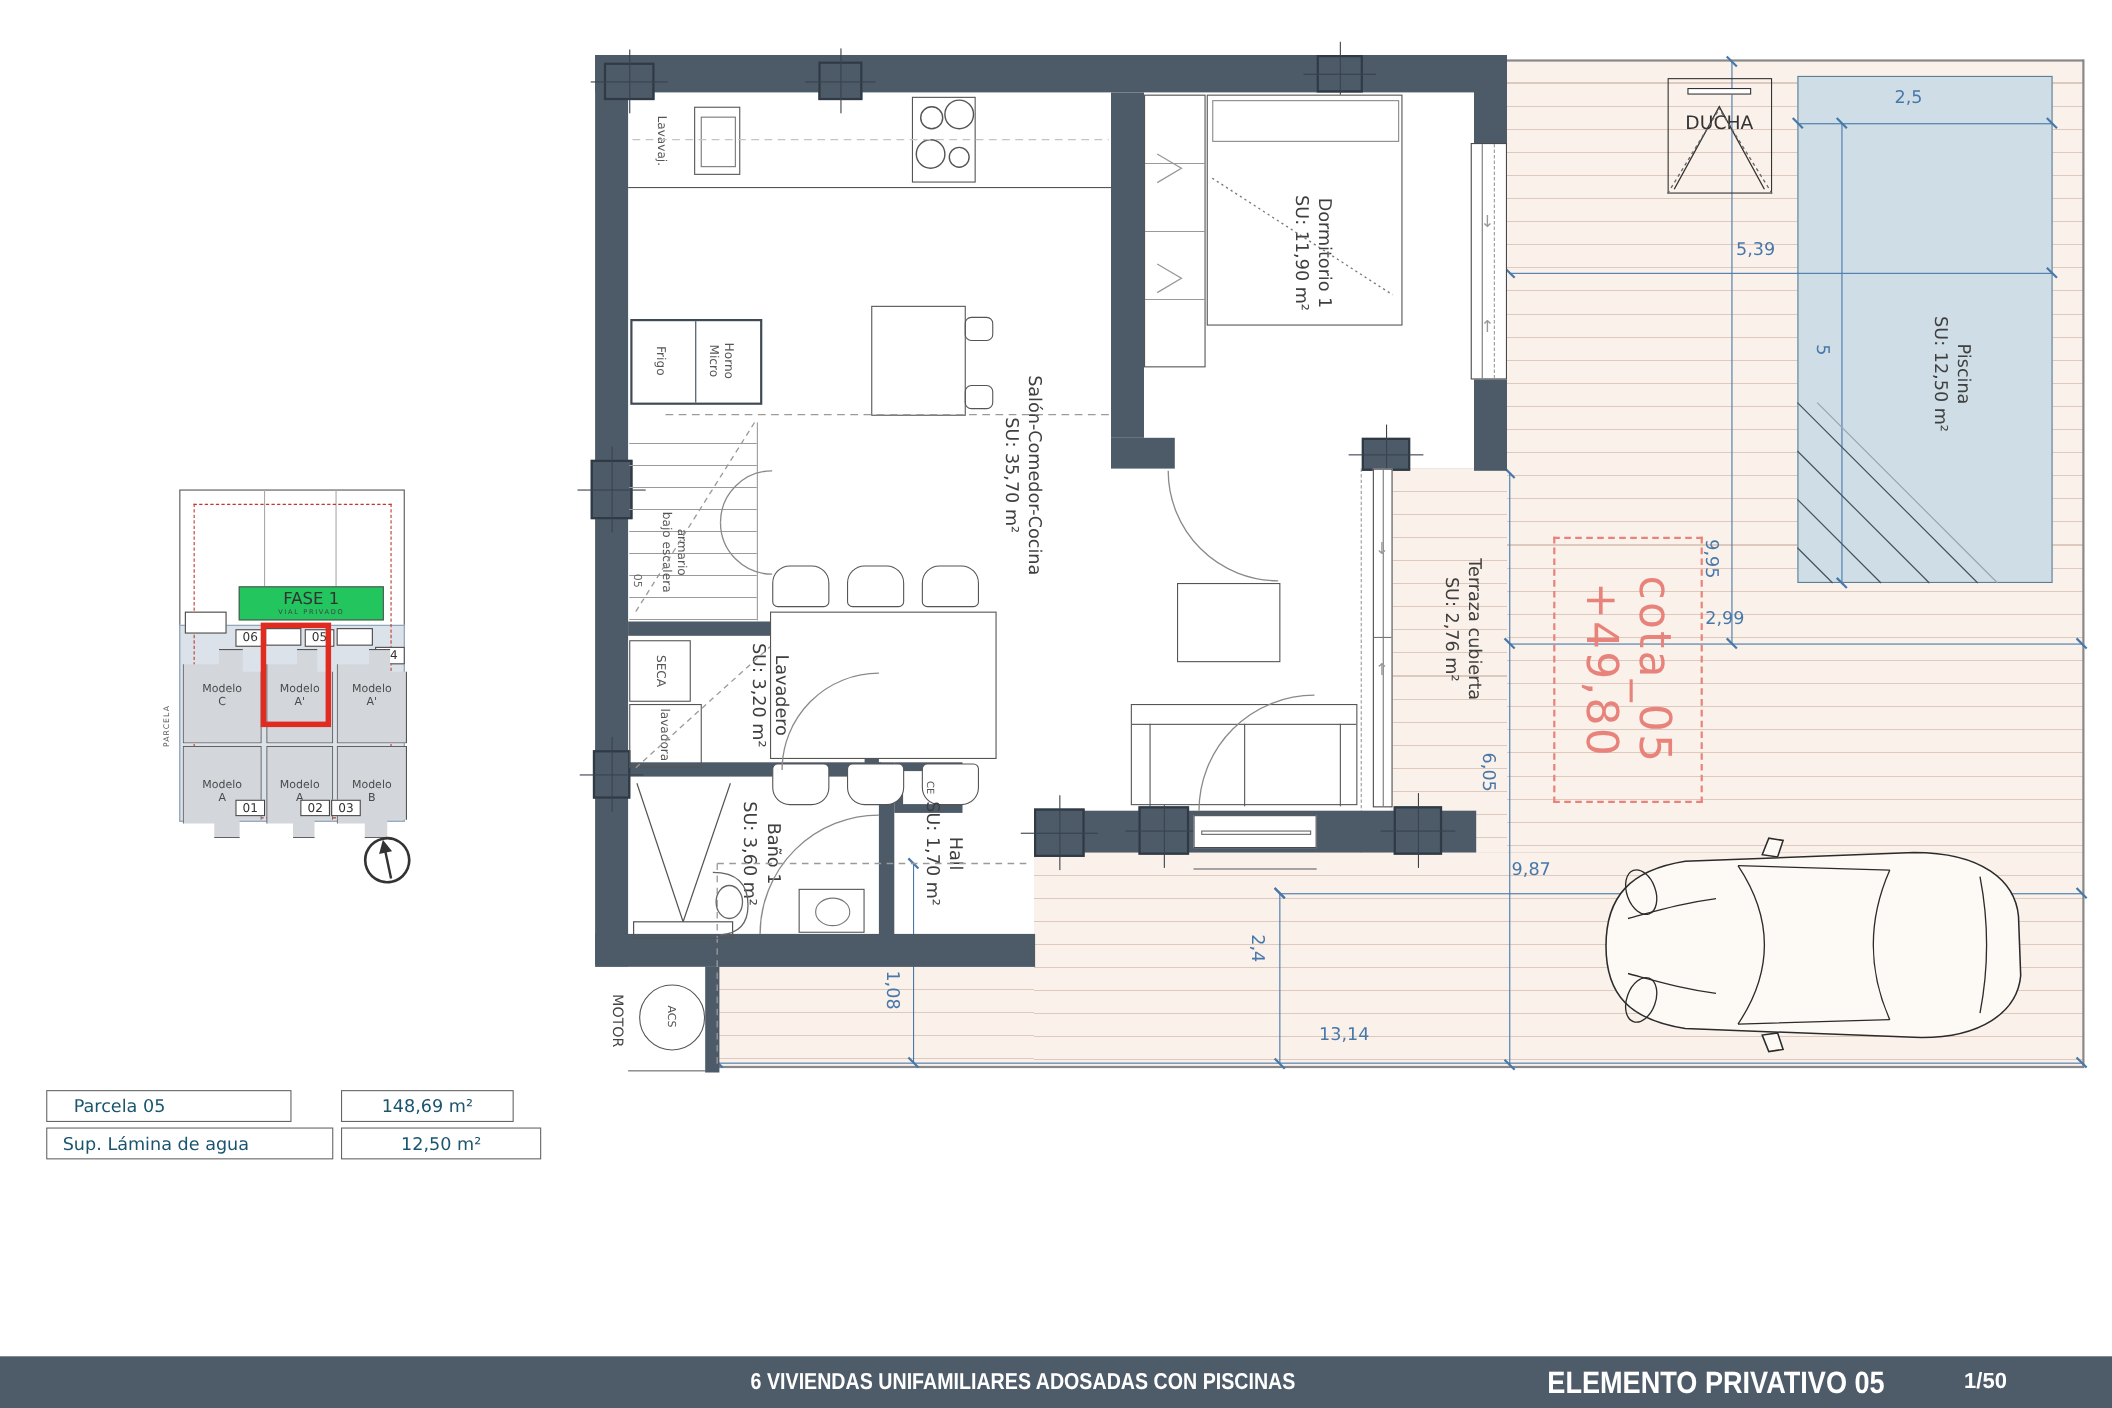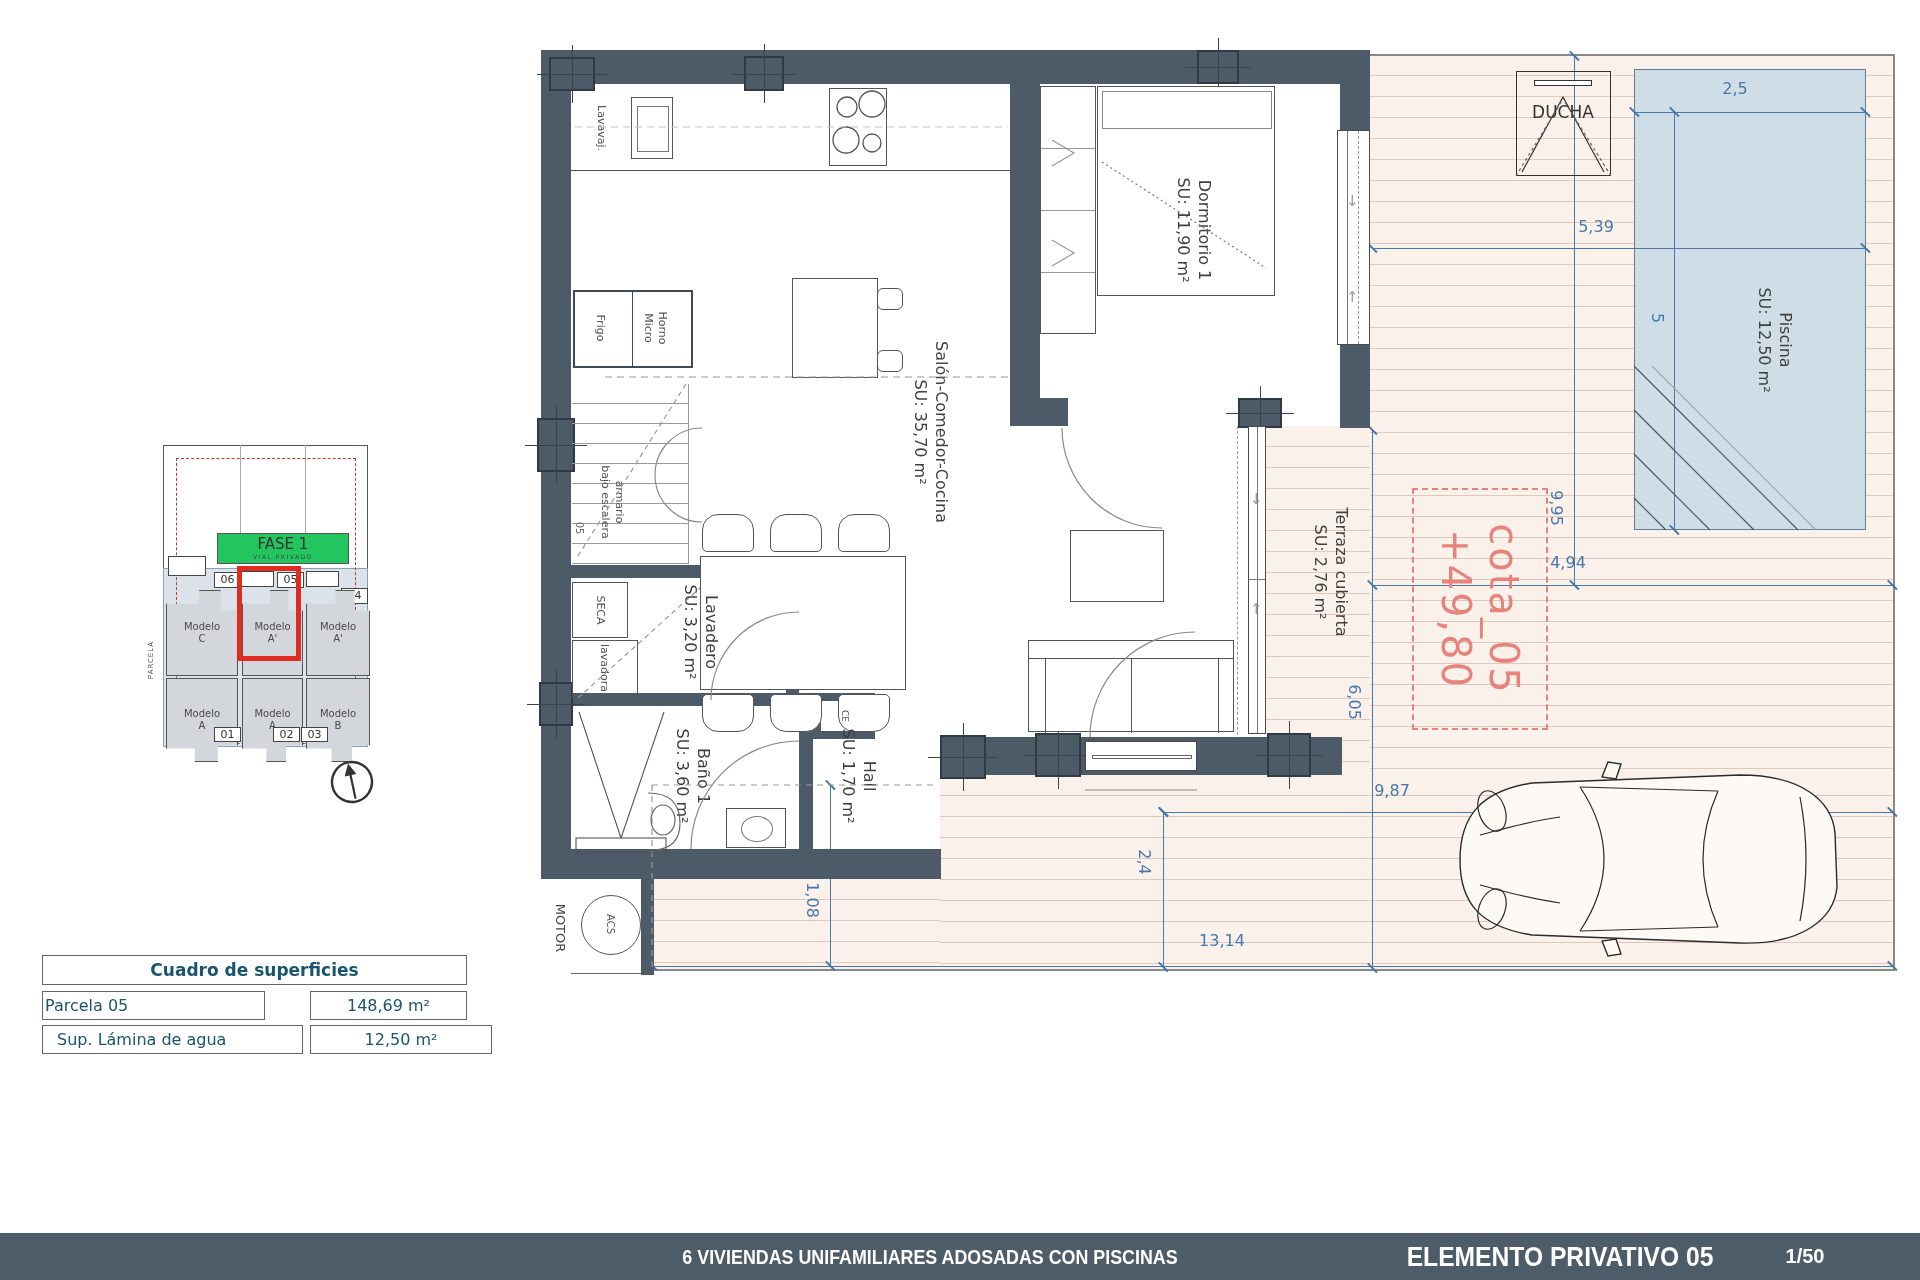--- a/index.html
+++ b/index.html
@@ -67,21 +67,21 @@
   <div class="dim-v" style="left:1372px;top:430px;height:538px;"></div>
   <div class="dim-h" style="left:1163px;top:812px;width:730px;"></div>
   <div class="dim-v" style="left:1163px;top:812px;height:155px;"></div>
   <div class="dim-h" style="left:652px;top:966px;width:1241px;"></div>
   <div class="dim-v" style="left:830px;top:785px;height:181px;"></div>
 
   <div class="dimlbl ctr" style="left:1735px;top:88px;">2,5</div>
   <div class="dimlbl ctr" style="left:1596px;top:226px;">5,39</div>
   <div class="dimlbl rot" style="left:1657px;top:318px;">5</div>
   <div class="dimlbl rot" style="left:1556px;top:508px;">9,95</div>
-  <div class="dimlbl ctr" style="left:1568px;top:562px;">4,94</div>
+  <div class="dimlbl ctr" style="left:1568px;top:562px;">2,99</div>
   <div class="dimlbl rot" style="left:1354px;top:702px;">6,05</div>
   <div class="dimlbl ctr" style="left:1392px;top:790px;">9,87</div>
   <div class="dimlbl rot" style="left:1144px;top:862px;">2,4</div>
   <div class="dimlbl ctr" style="left:1222px;top:940px;">13,14</div>
   <div class="dimlbl rot" style="left:812px;top:900px;">1,08</div>
 
   <div class="wall" style="left:541px;top:50px;width:829px;height:34px;"></div>
   <div class="wall" style="left:541px;top:50px;width:30px;height:827px;"></div>
   <div class="wall" style="left:1010px;top:84px;width:30px;height:314px;"></div>
   <div class="wall" style="left:1010px;top:398px;width:58px;height:28px;"></div>
@@ -282,22 +282,21 @@
   </div>
 
   <div class="a" style="left:237px;top:566px;width:64px;height:95px;border:5px solid #e02b20;box-sizing:border-box;"></div>
 
   <div class="tag" style="left:214px;top:727px;width:27px;height:15px;line-height:13px;">01</div>
   <div class="tag" style="left:273px;top:727px;width:27px;height:15px;line-height:13px;">02</div>
   <div class="tag" style="left:301px;top:727px;width:27px;height:15px;line-height:13px;">03</div>
 
   <div class="lbl" style="left:152px;top:660px;font-size:7px;letter-spacing:1px;color:#555;transform:translate(-50%,-50%) rotate(-90deg);">PARCELA</div>
 
-  <div class="tbl-box" style="left:42px;top:955px;width:425px;height:30px;justify-content:center;font-weight:bold;font-size:17px;">Cuadro de superficies</div>
-  <div class="tbl-box" style="left:42px;top:991px;width:223px;height:29px;padding-left:2px;">Parcela 05</div>
+  <div class="tbl-box" style="left:42px;top:991px;width:223px;height:29px;padding-left:24px;">Parcela 05</div>
   <div class="tbl-box" style="left:310px;top:991px;width:157px;height:29px;justify-content:center;">148,69 m²</div>
   <div class="tbl-box" style="left:42px;top:1025px;width:261px;height:29px;padding-left:14px;">Sup. Lámina de agua</div>
   <div class="tbl-box" style="left:310px;top:1025px;width:182px;height:29px;justify-content:center;">12,50 m²</div>
 
   <div class="a" style="left:0;top:1233px;width:1920px;height:47px;background:#4e5b68;"></div>
   <div class="bar-txt" style="left:530px;width:800px;font-size:21px;font-weight:bold;transform:scaleX(0.85);">6 VIVIENDAS UNIFAMILIARES ADOSADAS CON PISCINAS</div>
   <div class="bar-txt" style="left:1380px;width:360px;font-size:28px;font-weight:bold;transform:scaleX(0.88);">ELEMENTO PRIVATIVO 05</div>
   <div class="bar-txt" style="left:1770px;width:70px;font-size:20px;font-weight:bold;">1/50</div>
 
   <svg width="1920" height="1280" viewBox="0 0 1920 1280">

